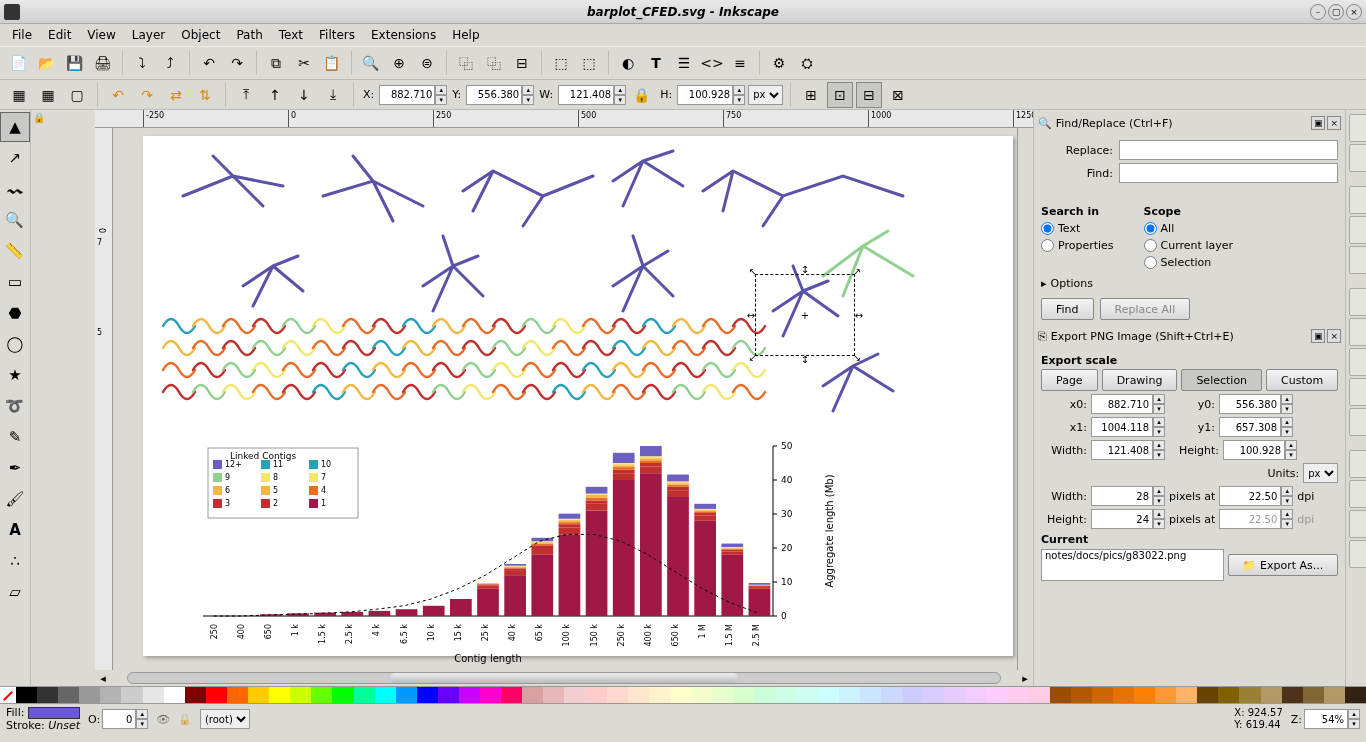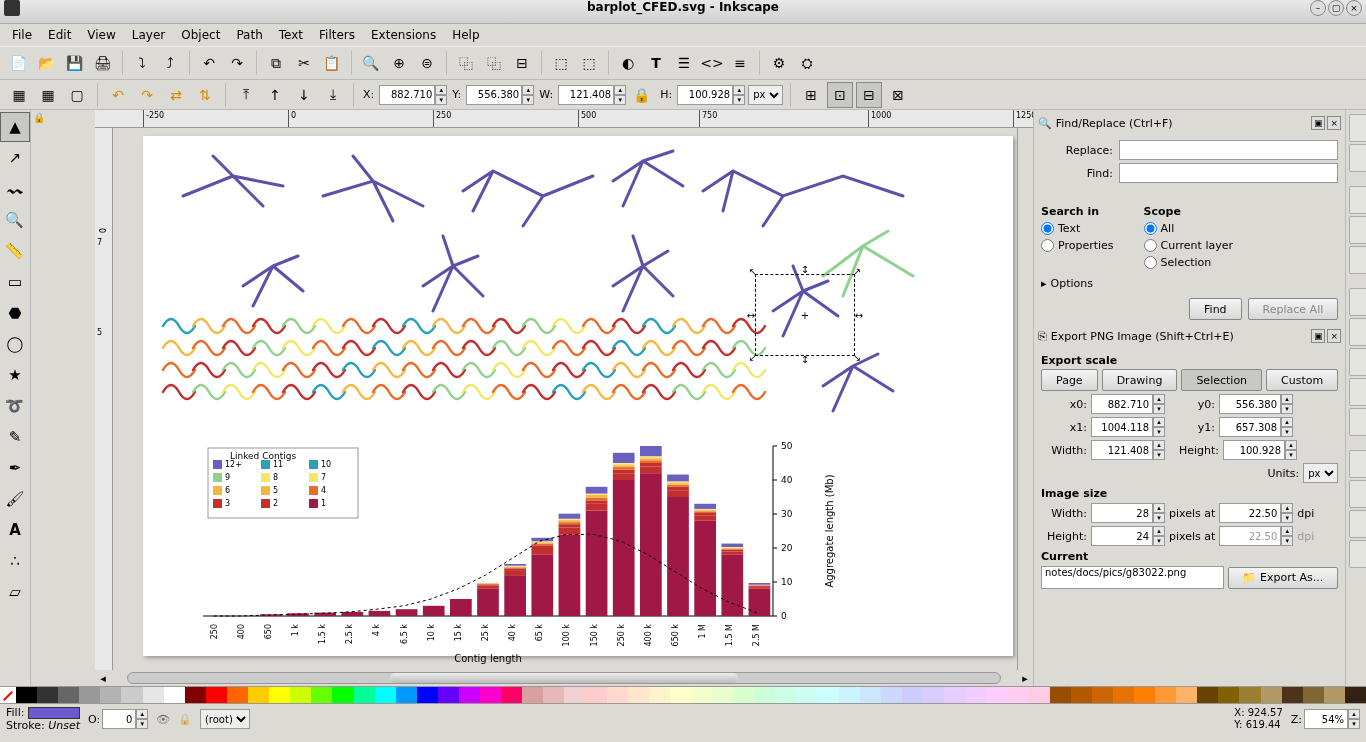--- a/index.html
+++ b/index.html
@@ -1,17 +1,17 @@
 <!DOCTYPE html>
 <html><head>
 <meta charset="utf-8">
 <style>
 * { box-sizing: border-box; margin: 0; padding: 0; font-family: "DejaVu Sans", Arial, sans-serif; }
 body { background: #dcdad5; font-size: 11px; color: #000; overflow: hidden; width: 1366px; height: 742px; position: relative; }
-.titlebar { height: 24px; background: linear-gradient(#e8e8e8,#d0d0d0); display:flex; justify-content:center; border-bottom:1px solid #aaa; position:relative;}
+.titlebar { height: 24px; background: linear-gradient(#e8e8e8,#d0d0d0); display:flex; align-items:center; justify-content:center; border-bottom:1px solid #aaa; position:relative;font-style:italic;}
 .titlebar .title { font-weight:bold; font-size:12px; }
 .titlebar .winbtns { position:absolute; right:4px; display:flex; gap:2px;}
 .winbtn { width:16px; height:16px; border:1px solid #888; border-radius:8px; background:#ddd; display:flex;align-items:center;justify-content:center; font-size:9px;}
 .appicon { position:absolute; left:4px; width:16px; height:16px; background:#333; border-radius:2px;}
 .menubar { height:22px; display:flex; align-items:center; padding:0 6px; gap:4px; background:#dcdad5;}
 .menubar span { padding:2px 6px; font-size:12px;}
 .toolbar { height:34px; display:flex; align-items:center; padding:2px 6px; gap:2px; border-top:1px solid #eee; border-bottom:1px solid #bbb;}
 .tbtn { width:26px; height:26px; border:1px solid transparent; display:flex; align-items:center; justify-content:center; font-size:14px;}
 .sep { width:1px; height:24px; background:#bbb; margin:0 4px;}
 .toolbar2 { height:30px; display:flex; align-items:center; padding:2px 6px; gap:3px; border-bottom:1px solid #bbb;}
@@ -66,21 +66,21 @@
 .palette{height:18px;display:flex;border-top:1px solid #999;border-bottom:1px solid #999;}
 .palette .sw{flex:1;}
 .palette .none{width:16px;background:#fff;position:relative;}
 .palette .none::after{content:"";position:absolute;left:2px;right:2px;top:8px;border-top:2px solid red;transform:rotate(-45deg);}
 .statusbar{height:30px;display:flex;align-items:center;padding:2px 6px;gap:8px;font-size:11px;}
 .statusbar .fillchip{width:52px;height:12px;background:#6a5acd;border:1px solid #333;}
 .statusbar .coords{margin-left:auto;font-size:10px;line-height:12px;text-align:left;}
 .statusbar .zoom{display:flex;align-items:center;gap:2px;}
 .selbox{position:absolute;border:1px dashed #000;}
 .handle{position:absolute;width:10px;height:10px;font-size:10px;line-height:10px;text-align:center;}
-.filein{flex:1;height:23px;border:1px solid #999;background:#fff;font-size:10px;padding:0 3px;overflow:hidden;white-space:nowrap;}
+.filein{flex:1;height:32px;border:1px solid #999;background:#fff;font-size:10px;padding:0 3px;overflow:hidden;white-space:nowrap;}
 </style>
 </head>
 <body>
 
 <div class="titlebar">
   <div class="appicon"></div>
   <span class="title">barplot_CFED.svg - Inkscape</span>
   <div class="winbtns">
     <div class="winbtn">–</div>
     <div class="winbtn">▢</div>
@@ -229,21 +229,21 @@
         </div>
         <div class="tick" style="left: 193px;">
           <span>0</span>
         </div>
         <div class="tick" style="left: 338px;">
           <span>250</span>
         </div>
         <div class="tick" style="left: 483px;">
           <span>500</span>
         </div>
-        <div class="tick" style="left: 604px;">
+        <div class="tick" style="left: 628px;">
           <span>750</span>
         </div>
         <div class="tick" style="left: 773px;">
           <span>1000</span>
         </div>
         <div class="tick" style="left: 918px;">
           <span>1250</span>
         </div>
       </div>
     <div class="canvasrow">
@@ -600,21 +600,21 @@
                   <span>Current layer</span>
                 </label>
               <label>
                   <input type="radio" style=""> 
                   <span>Selection</span>
                 </label>
             </div>
           </div>
         </div>
         <div style="margin:8px 0;display:flex;align-items:center;gap:4px">▸ <span>Options</span></div>
-        <div style="display:flex;justify-content:flex-end;gap:6px;margin-top:4px">
+        <div style="display:flex;gap:6px;margin-top:4px">
           <button class="btn">Find</button>
           <button class="btn dis">Replace All</button>
         </div>
       </div>
 
       <div class="panel-title">
         <span>⎘</span>
         <span>Export PNG Image (Shift+Ctrl+E)</span>
         <div class="pbtns">
             <div>▣</div>
@@ -681,21 +681,20 @@
                 <div>▴</div>
                 <div>▾</div>
               </span>
             </span>
           </div>
         <div class="row" style="justify-content:flex-end">
             <span>Units:</span> 
             <select class="unit"><option>px</option></select>
           </div>
 
-        <div class="panel-sec">Image size</div>
         <div class="row">
             <span class="klabel">Width:</span>
             <span class="numbox">
               <input value="28" style="">
               <span class="ar">
                 <div>▴</div>
                 <div>▾</div>
               </span>
             </span>
           <span>pixels at</span>

